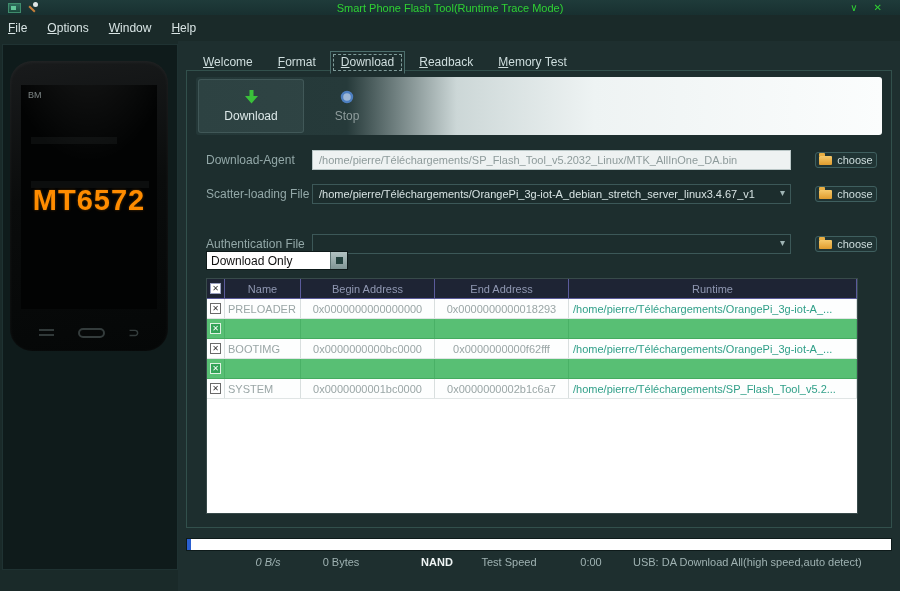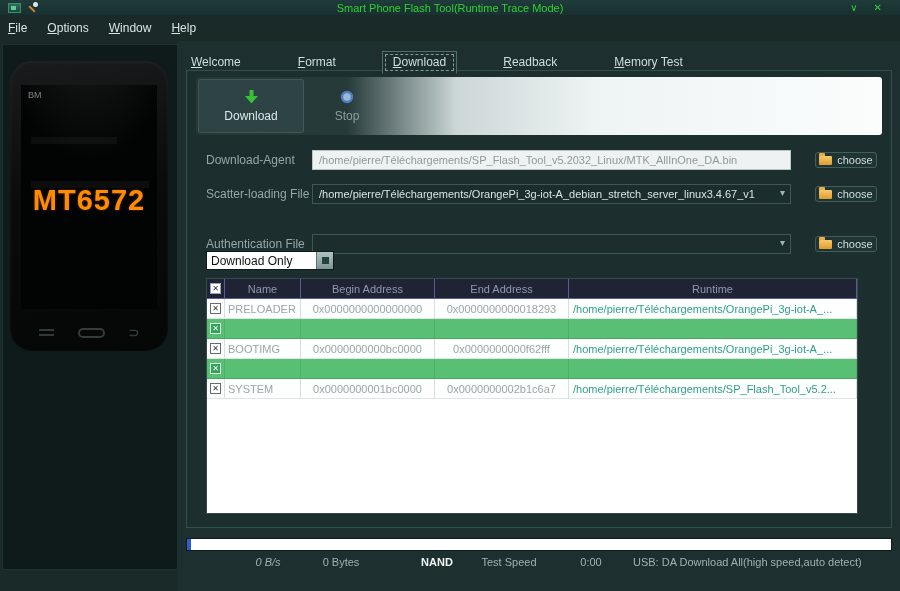--- a/index.html
+++ b/index.html
@@ -39,21 +39,21 @@
     color:#ff8c00; letter-spacing:1px; text-shadow:0 0 3px rgba(255,140,0,0.35); }
   .phone-nav { position:absolute; left:0; right:0; bottom:12px; display:flex; justify-content:center; align-items:center; gap:24px; }
   .nav-menu { width:15px; height:7px; border-top:2px solid #313939; border-bottom:2px solid #313939; }
   .nav-home { width:27px; height:10px; border:2px solid #343c3c; border-radius:5px; }
   .nav-back { color:#343c3c; font-size:13px; font-weight:bold; line-height:1; }
   .nav-back::before { content:"⊃"; }
 
   
   .main { position:absolute; left:178px; top:41px; width:722px; height:550px; background:#1e2f2f; }
 
-  .tabs { position:absolute; left:2px; top:10px; display:flex; z-index:2;gap:32px; }
+  .tabs { position:absolute; left:14px; top:10px; display:flex; z-index:2; }
   .tab { padding:3px 10px 4px; font-size:12px; color:#cfdede; margin-right:3px; border:1px solid transparent; }
   .tab .tlbl { display:inline-block; }
   .tab .tlbl::first-letter { text-decoration:underline; }
   .tab.selected { background:#1d2e2e; border:1px solid #4c6e6c; border-bottom-color:#1d2e2e;
     outline:1px dashed #7f9c9a; outline-offset:-4px; }
 
   .tab-frame { position:absolute; left:8px; top:29px; width:706px; height:458px; border:1px solid #32504c; background:#1d2e2e; }
 
   
   .toolbar { position:absolute; left:9px; top:6px; width:686px; height:58px; border-radius:3px;
@@ -75,21 +75,21 @@
   .ffield.input { background:#eef2f2; border:1px solid #b9c6c6; color:#8e9b9b; }
   .ffield.combo { background:#1c2d2d; border:1px solid #3c5858; color:#d7e3e3; padding-right:20px; }
   .caret { position:absolute; right:5px; top:3px; color:#9fb4b4; font-size:10px; line-height:1; }
   .caret::before { content:"▾"; }
   .choose-btn { flex:none; width:62px; height:16px; display:flex; align-items:center; justify-content:center; gap:5px;
     background:#203434; border:1px solid #3f5f5f; border-radius:3px; color:#cfdede; font-size:11px; }
   .folder { width:13px; height:9px; background:linear-gradient(#f6c96a,#e09c2e); border-radius:1px; position:relative; display:inline-block; }
   .folder::before { content:""; position:absolute; top:-3px; left:0; width:6px; height:3px; background:#e9ae43; border-radius:1px 1px 0 0; }
 
   
-  .mode-select { position:absolute; left:19px; top:180px; width:128px; height:19px; background:#fff; display:flex; align-items:center; border:1px solid #0e1a1a; }
+  .mode-select { position:absolute; left:19px; top:180px; width:142px; height:19px; background:#fff; display:flex; align-items:center; border:1px solid #0e1a1a; }
   .mode-value { flex:1; padding-left:4px; font-size:12px; color:#101010; white-space:nowrap; overflow:hidden; }
   .mode-btn { width:17px; height:17px; flex:none; background:linear-gradient(#b2c2c2,#7f9595); border-left:1px solid #5e7474; position:relative; }
   .mode-btn::before { content:""; position:absolute; left:5px; top:5px; width:7px; height:7px; background:#23413e; }
 
   
   .ptable { position:absolute; left:19px; top:207px; width:652px; height:236px; background:#ffffff;
     border:1px solid #384a4a; display:flex; flex-direction:column; overflow:hidden; }
   .thead, .trow { display:grid; grid-template-columns:18px 76px 134px 134px 1fr; height:20px; flex:none; }
   .thead { background:#1e2434; border-bottom:1px solid #5b5b9b; }
   .th { display:flex; align-items:center; justify-content:center; font-size:11px; color:#9098b2; border-right:1px solid #5b5b9b; overflow:hidden; }

